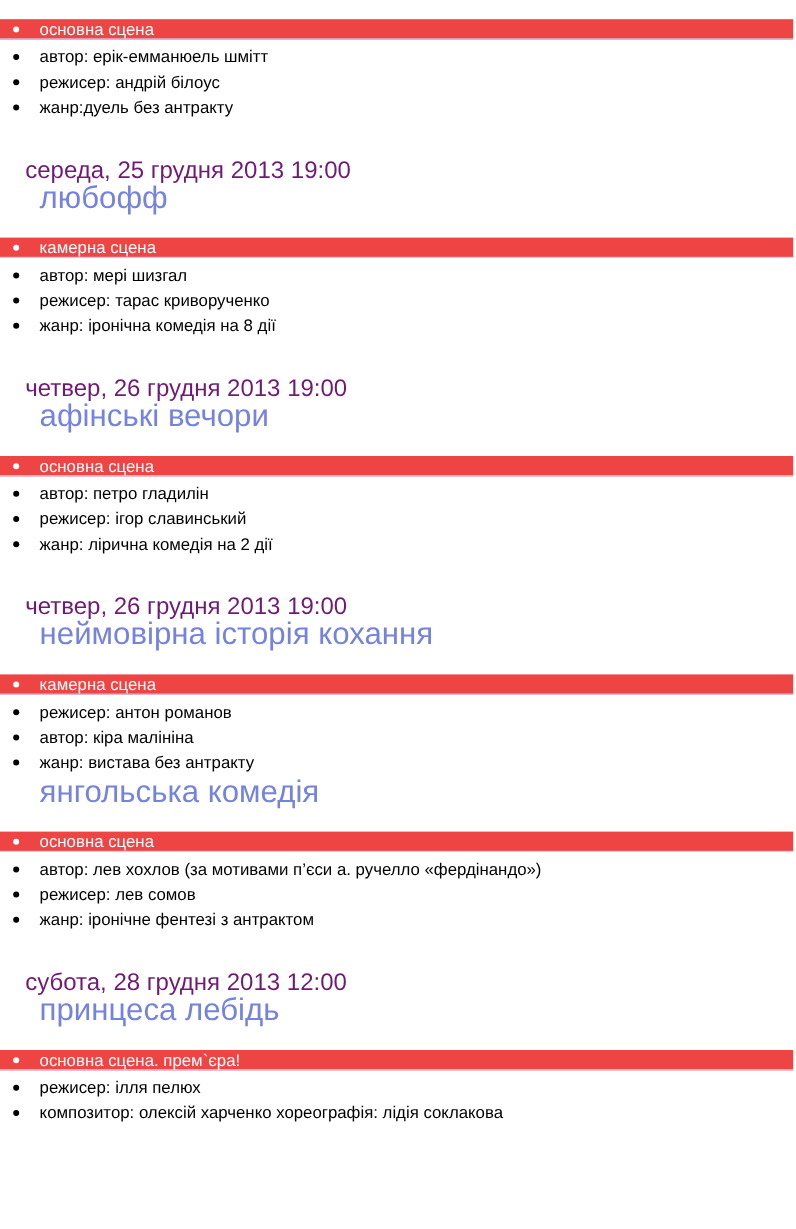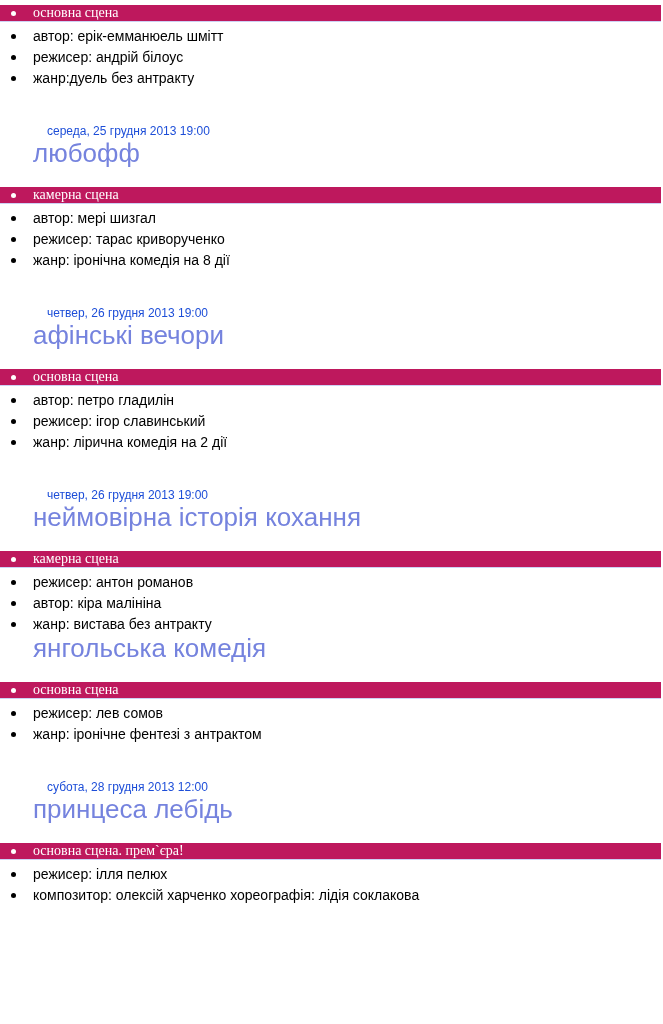--- a/index.html
+++ b/index.html
@@ -10,24 +10,24 @@
     color: #000000;
   }
   #app {
     width: 663px;
     min-height: 1024px;
     background: #ffffff;
     overflow: hidden;
   }
   section.show { margin: 0; }
   .date {
-    margin: 33px 0 0 47px;
-    font-size: 12px;
+    margin: 33px 0 0 21px;
+    font-size: 20px;
     line-height: 18px;
-    color: #1d4ed8;
+    color: #701a75;
     white-space: nowrap;
   }
   .title {
     margin: 0 0 21px 33px;
     font-size: 26px;
     line-height: 26px;
     font-weight: 400;
     color: #7583de;
     cursor: pointer;
     white-space: nowrap;
@@ -48,29 +48,28 @@
     content: "";
     position: absolute;
     left: 11px;
     top: 8px;
     width: 5px;
     height: 5px;
     border-radius: 50%;
     background: #000000;
   }
   li.banner {
-    background: #be185d;
+    background: #ef4444;
     color: #ffffff;
     height: 16px;
     line-height: 16px;
     font-size: 13px;
-    margin: 5px 2px 4px 0;
+    margin: 16px 2px 4px 0;
     border-bottom: 1px solid #cdd1f4;
     white-space: nowrap;
-    font-family: Liberation Serif, serif;
   }
   li.banner::before {
     content: "";
     position: absolute;
     left: 11px;
     top: 6px;
     width: 5px;
     height: 5px;
     border-radius: 50%;
     background: #ffffff;
@@ -120,20 +119,21 @@
     <li class="detail">режисер: антон романов</li>
         <li class="detail">автор: кіра малініна</li>
         <li class="detail">жанр: вистава без антракту</li>
       </ul>
   </section>
 
   <section class="show">
     <h1 class="title">янгольська комедія</h1>
     <ul class="props">
       <li class="banner">основна сцена</li>
+    <li class="detail">автор: лев хохлов (за мотивами п’єси а. ручелло «фердінандо»)</li>
         <li class="detail">режисер: лев сомов</li>
         <li class="detail">жанр: іронічне фентезі з антрактом</li>
       </ul>
   </section>
 
   <section class="show">
     <div class="date">субота, 28 грудня 2013 12:00</div>
     <h1 class="title">принцеса лебідь</h1>
     <ul class="props">
       <li class="banner">основна сцена. прем`єра!</li>

